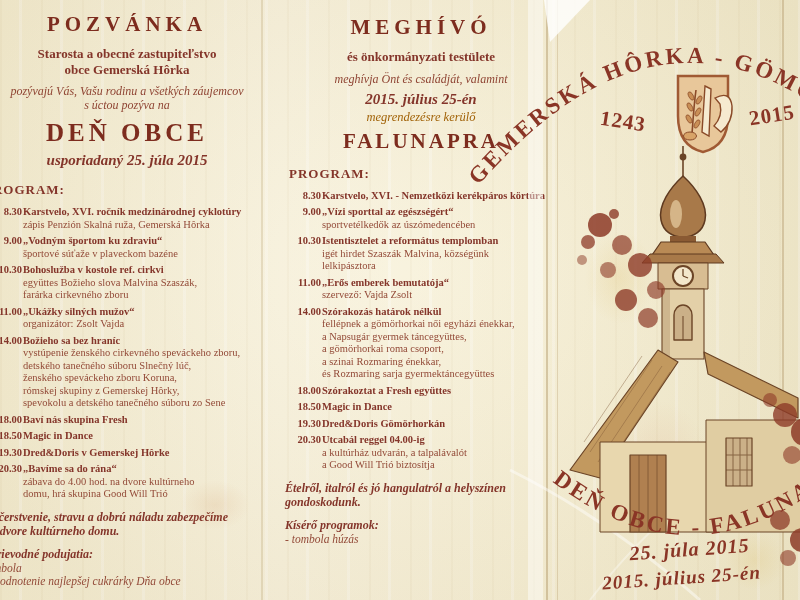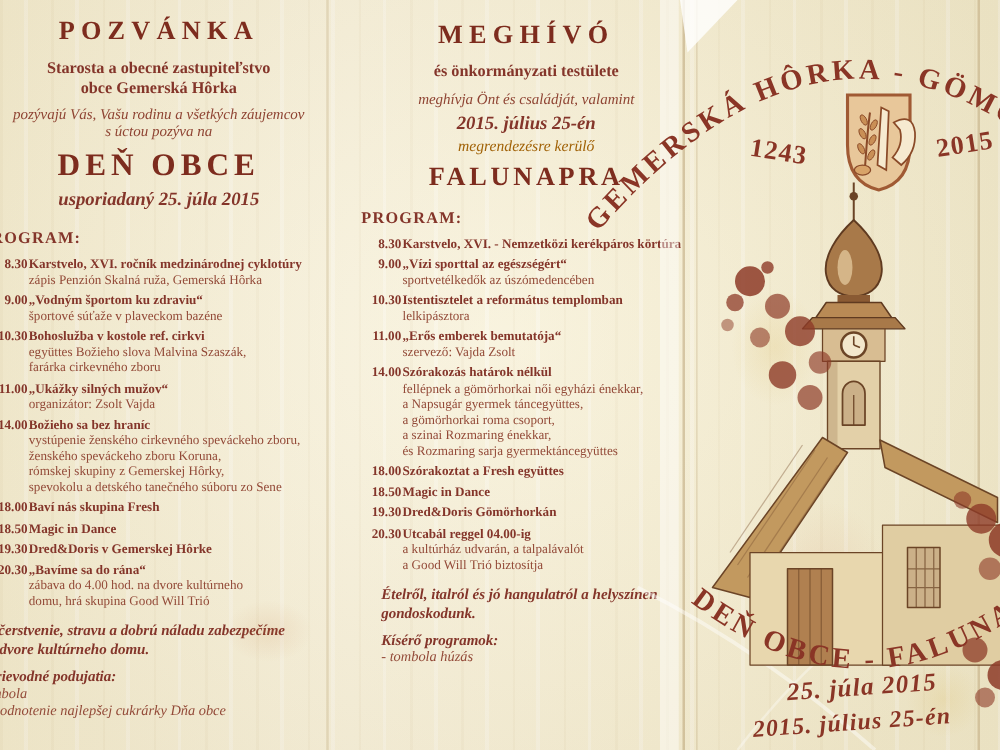--- a/index.html
+++ b/index.html
@@ -36,21 +36,21 @@
   .prow{display:flex;margin-bottom:4px;}
   .ptime{flex:none;width:38px;text-align:right;font-weight:bold;font-size:10.5px;line-height:12.5px;}
   .pbody{margin-left:1px;font-size:10.5px;line-height:12.5px;max-width:228px;}
   .ptitle{font-weight:bold;}
   .pdetail{color:#934a38;}
 
   .note{font-weight:bold;font-style:italic;font-size:12px;line-height:14.5px;margin-top:9px;}
   .side-label{font-weight:bold;font-style:italic;font-size:12px;margin-top:8px;line-height:14px;}
   .side-list{margin-top:1px;}
   .list-line{font-style:italic;font-size:11.5px;line-height:13.5px;color:#934a38;}
-  .col-mid .note, .col-mid .side-label, .col-mid .side-list{margin-left:22px;}
+  .col-mid .note, .col-mid .side-label, .col-mid .side-list{margin-left:2px;}
   .col-mid .list-line{padding-left:12px;text-indent:-12px;max-width:250px;}
 
   .fold{position:absolute;top:0;height:600px;pointer-events:none;}
   .fold-a{left:261px;width:2px;background:rgba(160,128,70,.20);}
   .fold-band{left:528px;width:15px;background:rgba(255,255,255,.45);}
   .fold-b{left:546px;width:2px;background:rgba(150,115,60,.32);}
   .fold-c{left:557px;width:1px;background:rgba(150,115,60,.22);}
   .fold-d{left:782px;width:2px;background:rgba(150,115,60,.28);}
 
   .stain{position:absolute;pointer-events:none;border-radius:50%;}
@@ -108,20 +108,21 @@
         <div class="pbody">
           <div class="ptitle">„Ukážky silných mužov“</div>
           <div class="pdetail">organizátor: Zsolt Vajda</div>
         </div>
       </div>
       <div class="prow">
         <div class="ptime">14.00</div>
         <div class="pbody">
           <div class="ptitle">Božieho sa bez hraníc</div>
           <div class="pdetail">vystúpenie ženského cirkevného speváckeho zboru,</div>
+          <div class="pdetail">detského tanečného súboru Slnečný lúč,</div>
           <div class="pdetail">ženského speváckeho zboru Koruna,</div>
           <div class="pdetail">rómskej skupiny z Gemerskej Hôrky,</div>
           <div class="pdetail">spevokolu a detského tanečného súboru zo Sene</div>
         </div>
       </div>
       <div class="prow">
         <div class="ptime">18.00</div>
         <div class="pbody">
           <div class="ptitle">Baví nás skupina Fresh</div>
         </div>
@@ -181,20 +182,21 @@
         <div class="ptime">9.00</div>
         <div class="pbody">
           <div class="ptitle">„Vízi sporttal az egészségért“</div>
           <div class="pdetail">sportvetélkedők az úszómedencében</div>
         </div>
       </div>
       <div class="prow">
         <div class="ptime">10.30</div>
         <div class="pbody">
           <div class="ptitle">Istentisztelet a református templomban</div>
+          <div class="pdetail">igét hirdet Szaszák Malvina, községünk</div>
           <div class="pdetail">lelkipásztora</div>
         </div>
       </div>
       <div class="prow">
         <div class="ptime">11.00</div>
         <div class="pbody">
           <div class="ptitle">„Erős emberek bemutatója“</div>
           <div class="pdetail">szervező: Vajda Zsolt</div>
         </div>
       </div>

